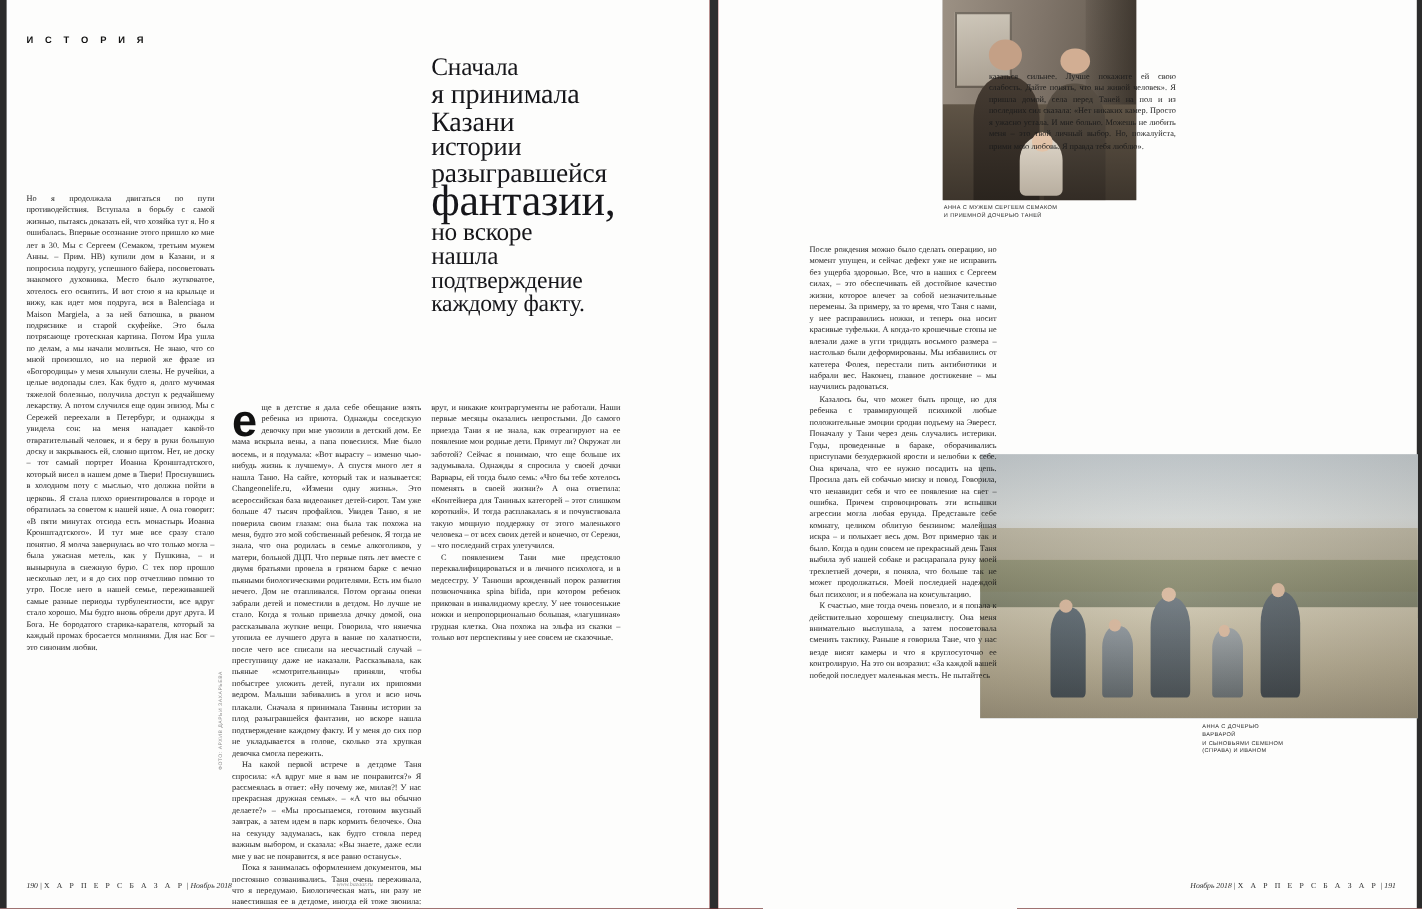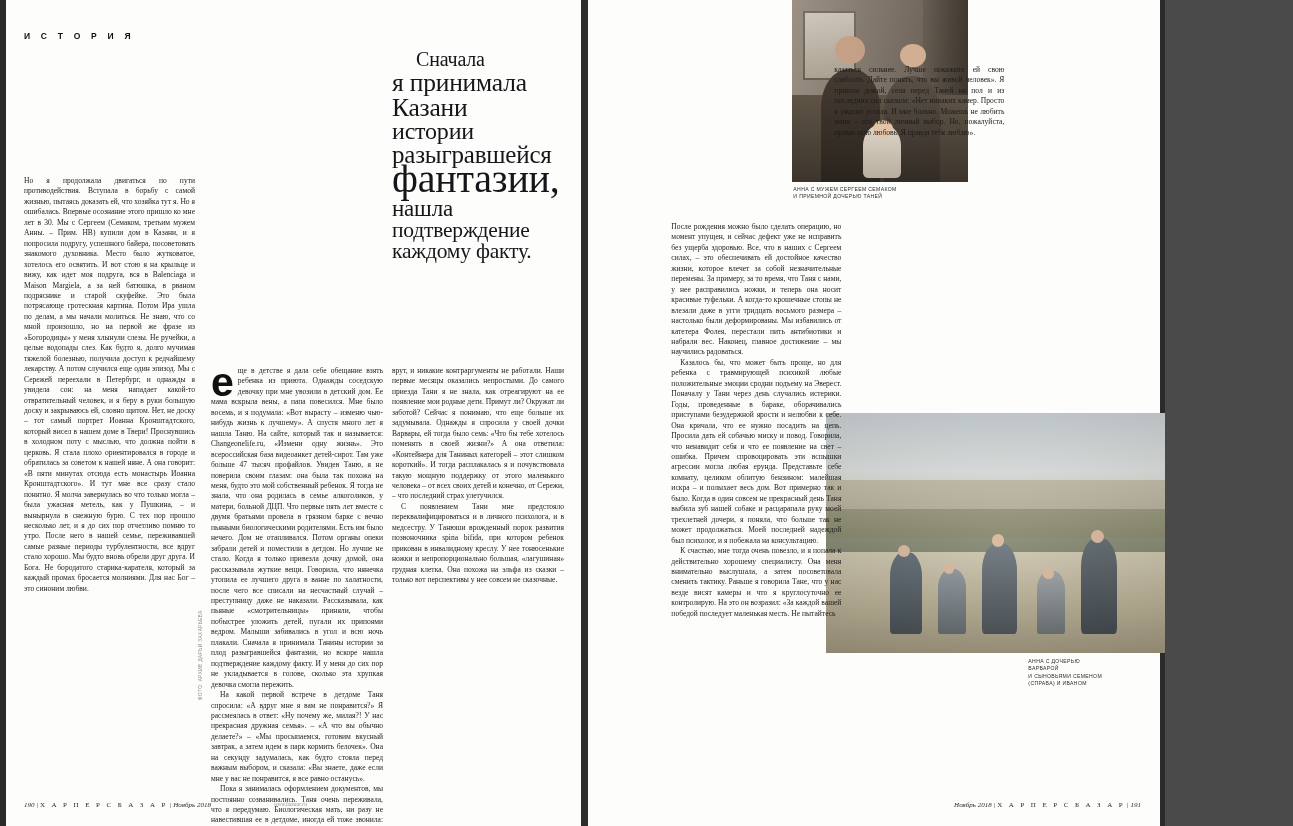--- a/index.html
+++ b/index.html
@@ -7,21 +7,21 @@
   html, body {
     width: 1293px;
     height: 826px;
     overflow: hidden;
     background: #4a4a4a;
     font-family: "Liberation Serif", serif;
   }
 
   .spread {
     position: relative;
-    width: 1165px;
+    width: 1293px;
     height: 826px;
     display: flex;
     background: #b91c1c;
   }
 
   
   .page {
     position: relative;
     background: #fdfdfc;
     height: 826px;
@@ -61,21 +61,21 @@
     color: #16161a;
     line-height: 0.98;
   }
   .headline .ln {
     display: block;
     font-family: "Liberation Serif", serif;
     font-weight: normal;
     letter-spacing: -0.2px;
     white-space: nowrap;
   }
-  .hl-1 { font-size: 20px; margin-left: 24px; }
+  .hl-1 { font-size: 23px; }
   .hl-2 { font-size: 25.5px; }
   .hl-3 { font-size: 25.5px; }
   .hl-4 { font-size: 24px; }
   .hl-5 { font-size: 24px; }
   .hl-6 { font-size: 25px; letter-spacing: -0.5px; }
   .hl-7 { font-size: 40px; letter-spacing: -1px; margin-top: -9px; }
   .hl-8 { font-size: 23px; margin-top: -1px; }
   .hl-9 { font-size: 23px; }
   .hl-10 { font-size: 21.5px; letter-spacing: -0.3px; }
   .hl-11 { font-size: 21.5px; letter-spacing: -0.3px; }
@@ -303,20 +303,21 @@
 
     <div class="rubric">И С Т О Р И Я</div>
 
     <div class="headline">
       <span class="ln hl-1">Сначала</span>
       <span class="ln hl-2">я принимала</span>
       <span class="ln hl-3">Казани</span>
       <span class="ln hl-4">истории</span>
       <span class="ln hl-6">разыгравшейся</span>
       <span class="ln hl-7">фантазии,</span>
+      <span class="ln hl-8">но вскоре</span>
       <span class="ln hl-9">нашла</span>
       <span class="ln hl-10">подтверждение</span>
       <span class="ln hl-11">каждому факту.</span>
     </div>
 
     <div class="col col-1">
       <p>Но я продолжала двигаться по пути противодействия. Вступала в борьбу с самой жизнью, пытаясь доказать ей, что хозяйка тут я. Но я ошибалась. Впервые осознание этого пришло ко мне лет в 30. Мы с Сергеем (Семаком, третьим мужем Анны. – Прим. HB) купили дом в Казани, и я попросила подругу, успешного байера, посоветовать знакомого духовника. Место было жутковатое, хотелось его освятить. И вот стою я на крыльце и вижу, как идет моя подруга, вся в Balenciaga и Maison Margiela, а за ней батюшка, в рваном подряснике и старой скуфейке. Это была потрясающе гротескная картина. Потом Ира ушла по делам, а мы начали молиться. Не знаю, что со мной произошло, но на первой же фразе из «Богородицы» у меня хлынули слезы. Не ручейки, а целые водопады слез. Как будто я, долго мучимая тяжелой болезнью, получила доступ к редчайшему лекарству. А потом случился еще один эпизод. Мы с Сережей переехали в Петербург, и однажды я увидела сон: на меня нападает какой-то отвратительный человек, и я беру в руки большую доску и закрываюсь ей, словно щитом. Нет, не доску – тот самый портрет Иоанна Кронштадтского, который висел в нашем доме в Твери! Проснувшись в холодном поту с мыслью, что должна пойти в церковь. Я стала плохо ориентировался в городе и обратилась за советом к нашей няне. А она говорит: «В пяти минутах отсюда есть монастырь Иоанна Кронштадтского». И тут мне все сразу стало понятно. Я молча завернулась во что только могла – была ужасная метель, как у Пушкина, – и вынырнула в снежную бурю. С тех пор прошло несколько лет, и я до сих пор отчетливо помню то утро. После него в нашей семье, переживавшей самые разные периоды турбулентности, все вдруг стало хорошо. Мы будто вновь обрели друг друга. И Бога. Не бородатого старика-карателя, который за каждый промах бросается молниями. Для нас Бог – это синоним любви.</p>
     </div>
 
     <div class="col col-2">

